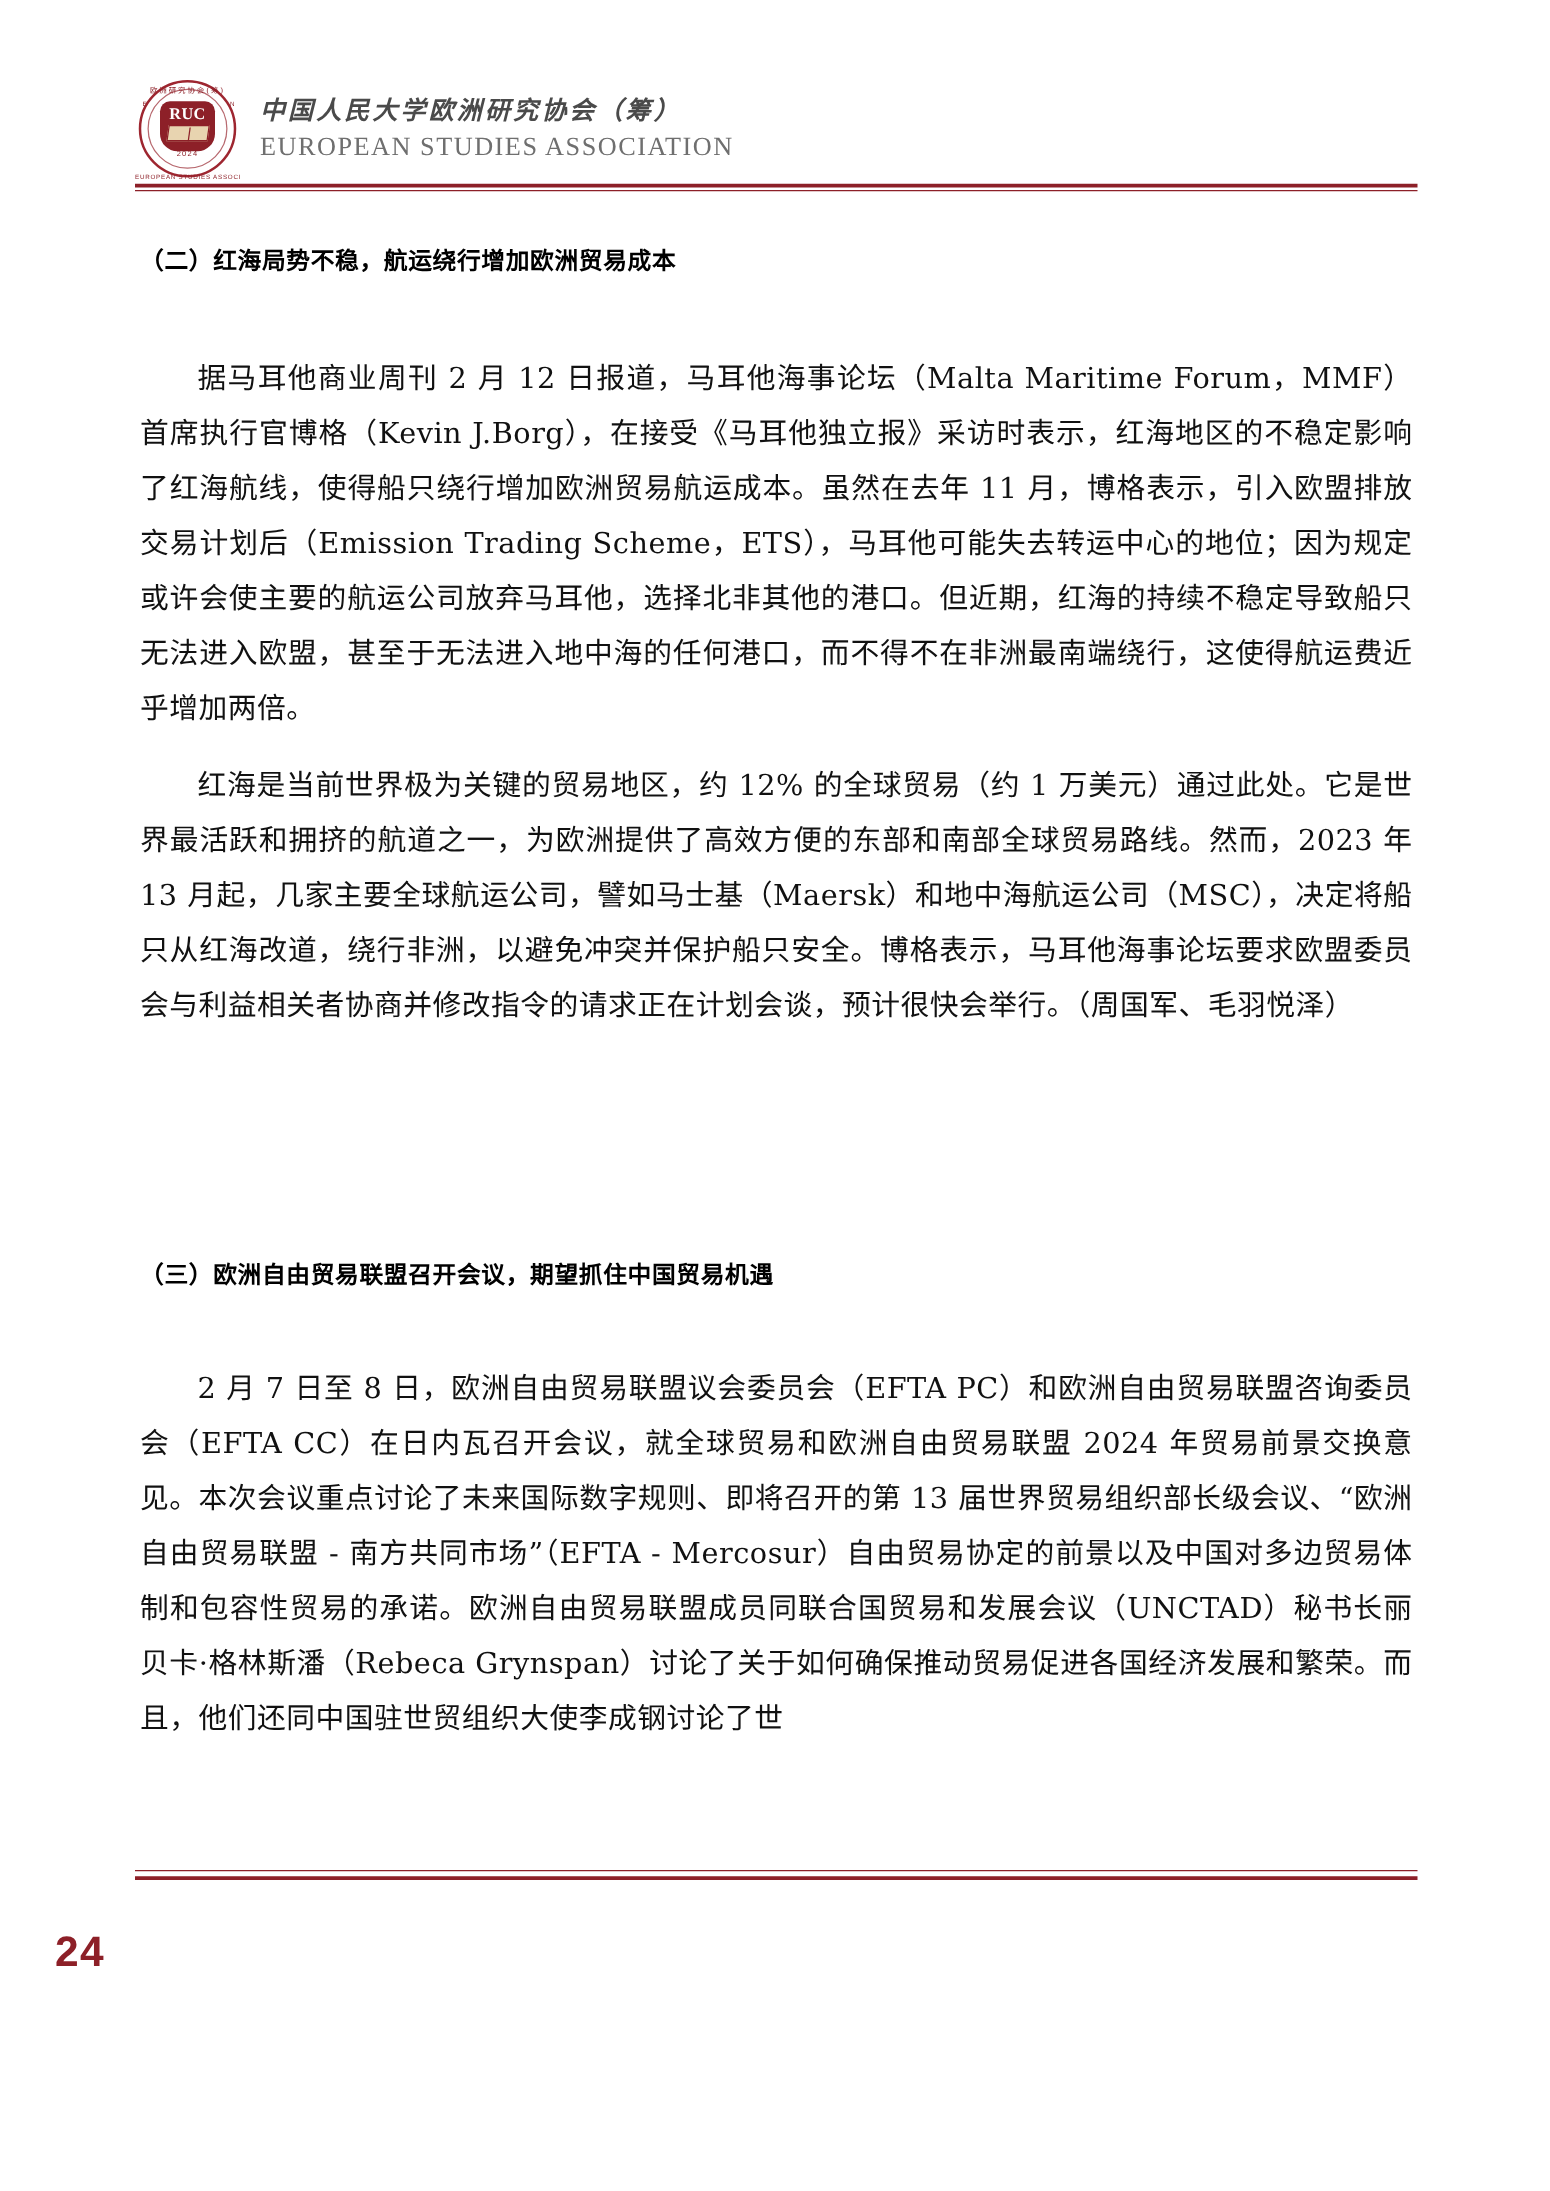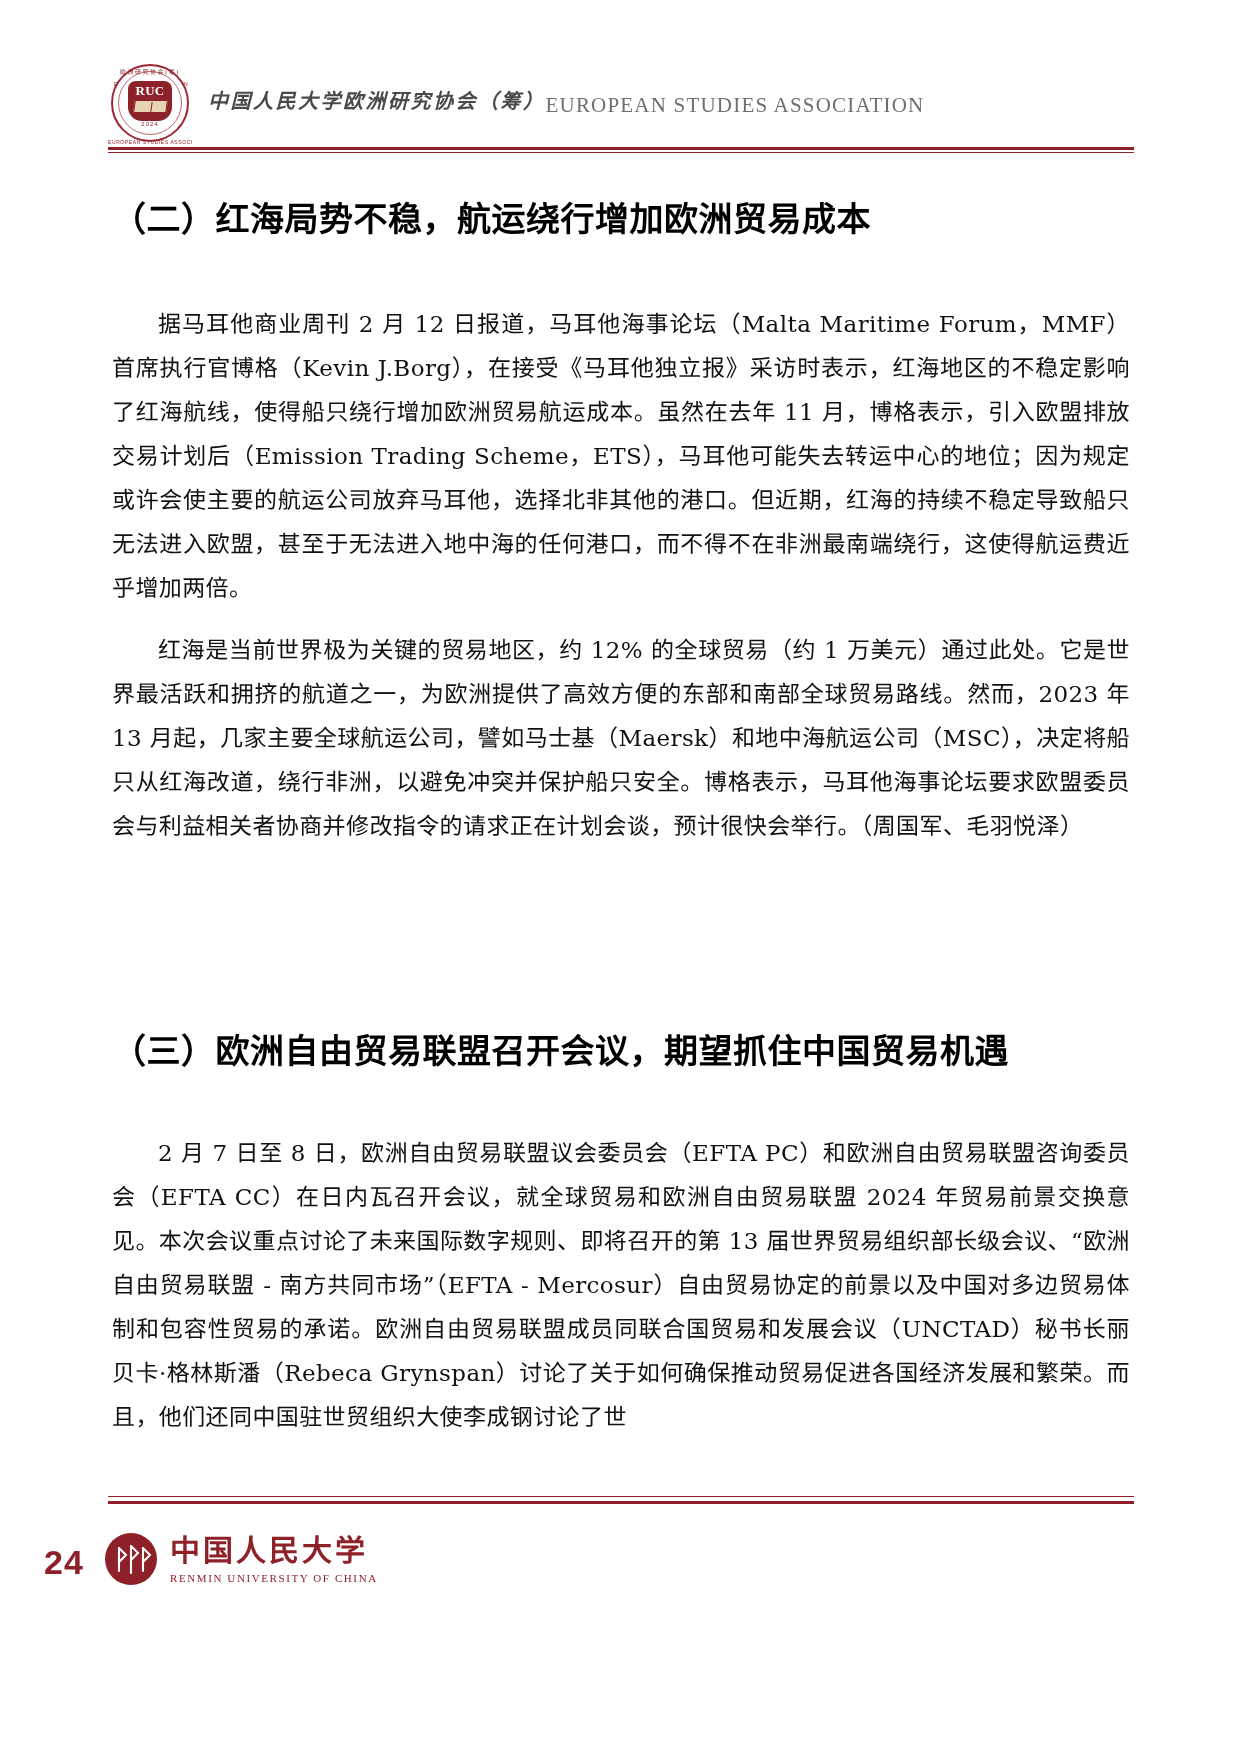--- a/index.html
+++ b/index.html
@@ -127,21 +127,21 @@
     font-size: 5px;
     color: #8d2028;
     letter-spacing: 0.6px;
     white-space: nowrap;
     overflow: hidden;
   }
 
   .masthead-text {
     margin-left: 14px;
     display: flex;
-    flex-direction: row;
+    flex-direction: column;
     justify-content: center;
   }
   .masthead-cn {
     font-family: "DejaVu Serif", "Liberation Serif", serif;
     font-size: 20px;
     font-weight: bold;
     color: #4a4a4a;
     letter-spacing: 2.5px;
     line-height: 1.25;
     font-style: italic;
@@ -175,21 +175,21 @@
   
   .content {
     position: absolute;
     left: 112px;
     top: 150px;
     width: 1018px;
   }
   h2.section-heading {
     margin: 0;
     font-family: "DejaVu Sans", "Liberation Sans", sans-serif;
-    font-size: 34px;
+    font-size: 19px;
     font-weight: bold;
     color: #000000;
     letter-spacing: 0.5px;
     line-height: 1.4;
   }
   p.body-text {
     margin: 0;
     font-family: "DejaVu Serif", "Liberation Serif", serif;
     font-size: 23px;
     line-height: 44px;
@@ -330,33 +330,14 @@
 
     <p class="body-text">2 月 7 日至 8 日，欧洲自由贸易联盟议会委员会（EFTA PC）和欧洲自由贸易联盟咨询委员会（EFTA CC）在日内瓦召开会议，就全球贸易和欧洲自由贸易联盟 2024 年贸易前景交换意见。本次会议重点讨论了未来国际数字规则、即将召开的第 13 届世界贸易组织部长级会议、“欧洲自由贸易联盟 - 南方共同市场”（EFTA - Mercosur）自由贸易协定的前景以及中国对多边贸易体制和包容性贸易的承诺。欧洲自由贸易联盟成员同联合国贸易和发展会议（UNCTAD）秘书长丽贝卡·格林斯潘（Rebeca Grynspan）讨论了关于如何确保推动贸易促进各国经济发展和繁荣。而且，他们还同中国驻世贸组织大使李成钢讨论了世</p>
 
   </div>
 
   <div class="footer-rule-thin"></div>
   <div class="footer-rule-thick"></div>
 
   <div class="page-number">24</div>
 
-  <div class="footer-brand">
-    <div class="ruc-seal">
-      <div class="seal-circle"></div>
-      <svg class="glyph" viewBox="0 0 52 52">
-        <g fill="none" stroke="#ffffff" stroke-width="2.1" stroke-linecap="round">
-          <path d="M14 15 L14 38"></path>
-          <path d="M14 15 L21 22 L14 29"></path>
-          <path d="M26 13 L26 40"></path>
-          <path d="M26 13 L33 20 L26 27"></path>
-          <path d="M38 15 L38 38"></path>
-          <path d="M38 15 L45 22 L38 29"></path>
-        </g>
-      </svg>
-    </div>
-    <div class="footer-names">
-      <div class="footer-cn">中国人民大学</div>
-      <div class="footer-en">RENMIN UNIVERSITY OF CHINA</div>
-    </div>
-  </div>
 
 </div>
 
 </body></html>

